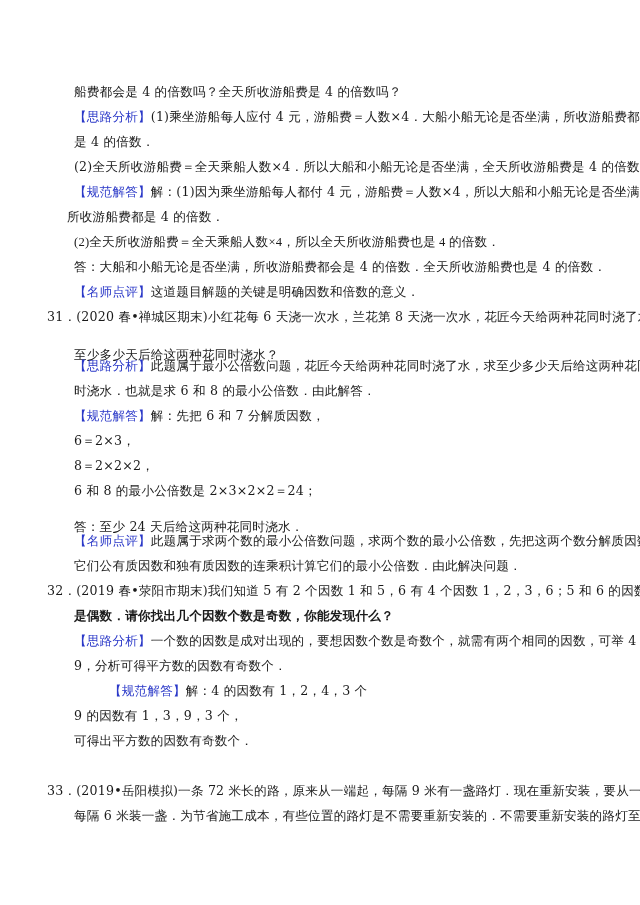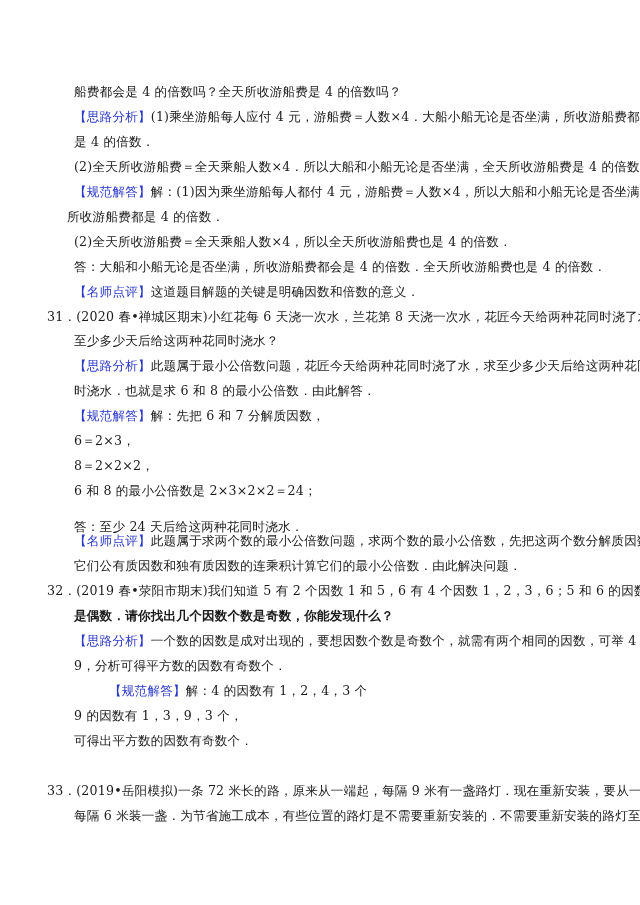--- a/index.html
+++ b/index.html
@@ -12,25 +12,25 @@
 </head>
 <body>
 
 <div class="page" id="page">
     <div class="line" style="left: 74px; top: 84px;"><span>船费都会是 4 的倍数吗？全天所收游船费是 4 的倍数吗？</span></div>
     <div class="line" style="left: 74px; top: 109px;"><span class="tag" style="color: rgb(43, 57, 200);">【思路分析】</span><span>(1)乘坐游船每人应付 4 元，游船费＝人数×4．大船小船无论是否坐满，所收游船费都会</span></div>
     <div class="line" style="left: 74px; top: 134px;"><span>是 4 的倍数．</span></div>
     <div class="line" style="left: 74px; top: 159px;"><span>(2)全天所收游船费＝全天乘船人数×4．所以大船和小船无论是否坐满，全天所收游船费是 4 的倍数．</span></div>
     <div class="line" style="left: 74px; top: 184px;"><span class="tag" style="color: rgb(43, 57, 200);">【规范解答】</span><span>解：(1)因为乘坐游船每人都付 4 元，游船费＝人数×4，所以大船和小船无论是否坐满，</span></div>
     <div class="line" style="left: 67px; top: 209px;"><span>所收游船费都是 4 的倍数．</span></div>
-    <div class="line" style="left: 74px; top: 234px;"><span>(2)全天所收游船费＝全天乘船人数×4，所以全天所收游船费也是 4 的倍数．</span></div>
+    <div class="line" style="left: 74px; top: 234px; font-family: Liberation Serif, serif;"><span>(2)全天所收游船费＝全天乘船人数×4，所以全天所收游船费也是 4 的倍数．</span></div>
     <div class="line" style="left: 74px; top: 259px;"><span>答：大船和小船无论是否坐满，所收游船费都会是 4 的倍数．全天所收游船费也是 4 的倍数．</span></div>
     <div class="line" style="left: 74px; top: 284px;"><span class="tag" style="color: rgb(43, 57, 200);">【名师点评】</span><span>这道题目解题的关键是明确因数和倍数的意义．</span></div>
     <div class="line" style="left: 47px; top: 309px;"><span>31．(2020 春•禅城区期末)小红花每 6 天浇一次水，兰花第 8 天浇一次水，花匠今天给两种花同时浇了水，</span></div>
-    <div class="line" style="left: 74px; top: 333px;"><span>至少多少天后给这两种花同时浇水？</span></div>
+    <div class="line" style="left: 74px; top: 347px;"><span>至少多少天后给这两种花同时浇水？</span></div>
     <div class="line" style="left: 74px; top: 358px;"><span class="tag" style="color: rgb(43, 57, 200);">【思路分析】</span><span>此题属于最小公倍数问题，花匠今天给两种花同时浇了水，求至少多少天后给这两种花同</span></div>
     <div class="line" style="left: 74px; top: 383px;"><span>时浇水．也就是求 6 和 8 的最小公倍数．由此解答．</span></div>
     <div class="line" style="left: 74px; top: 408px;"><span class="tag" style="color: rgb(43, 57, 200);">【规范解答】</span><span>解：先把 6 和 7 分解质因数，</span></div>
     <div class="line" style="left: 74px; top: 433px;"><span>6＝2×3，</span></div>
     <div class="line" style="left: 74px; top: 458px;"><span>8＝2×2×2，</span></div>
     <div class="line" style="left: 74px; top: 483px;"><span>6 和 8 的最小公倍数是 2×3×2×2＝24；</span></div>
     <div class="line" style="left: 74px; top: 508px; margin-top: 11px;"><span>答：至少 24 天后给这两种花同时浇水．</span></div>
     <div class="line" style="left: 74px; top: 533px;"><span class="tag" style="color: rgb(43, 57, 200);">【名师点评】</span><span>此题属于求两个数的最小公倍数问题，求两个数的最小公倍数，先把这两个数分解质因数，</span></div>
     <div class="line" style="left: 74px; top: 558px;"><span>它们公有质因数和独有质因数的连乘积计算它们的最小公倍数．由此解决问题．</span></div>
     <div class="line" style="left: 47px; top: 583px;"><span>32．(2019 春•荥阳市期末)我们知道 5 有 2 个因数 1 和 5，6 有 4 个因数 1，2，3，6；5 和 6 的因数个数都</span></div>

